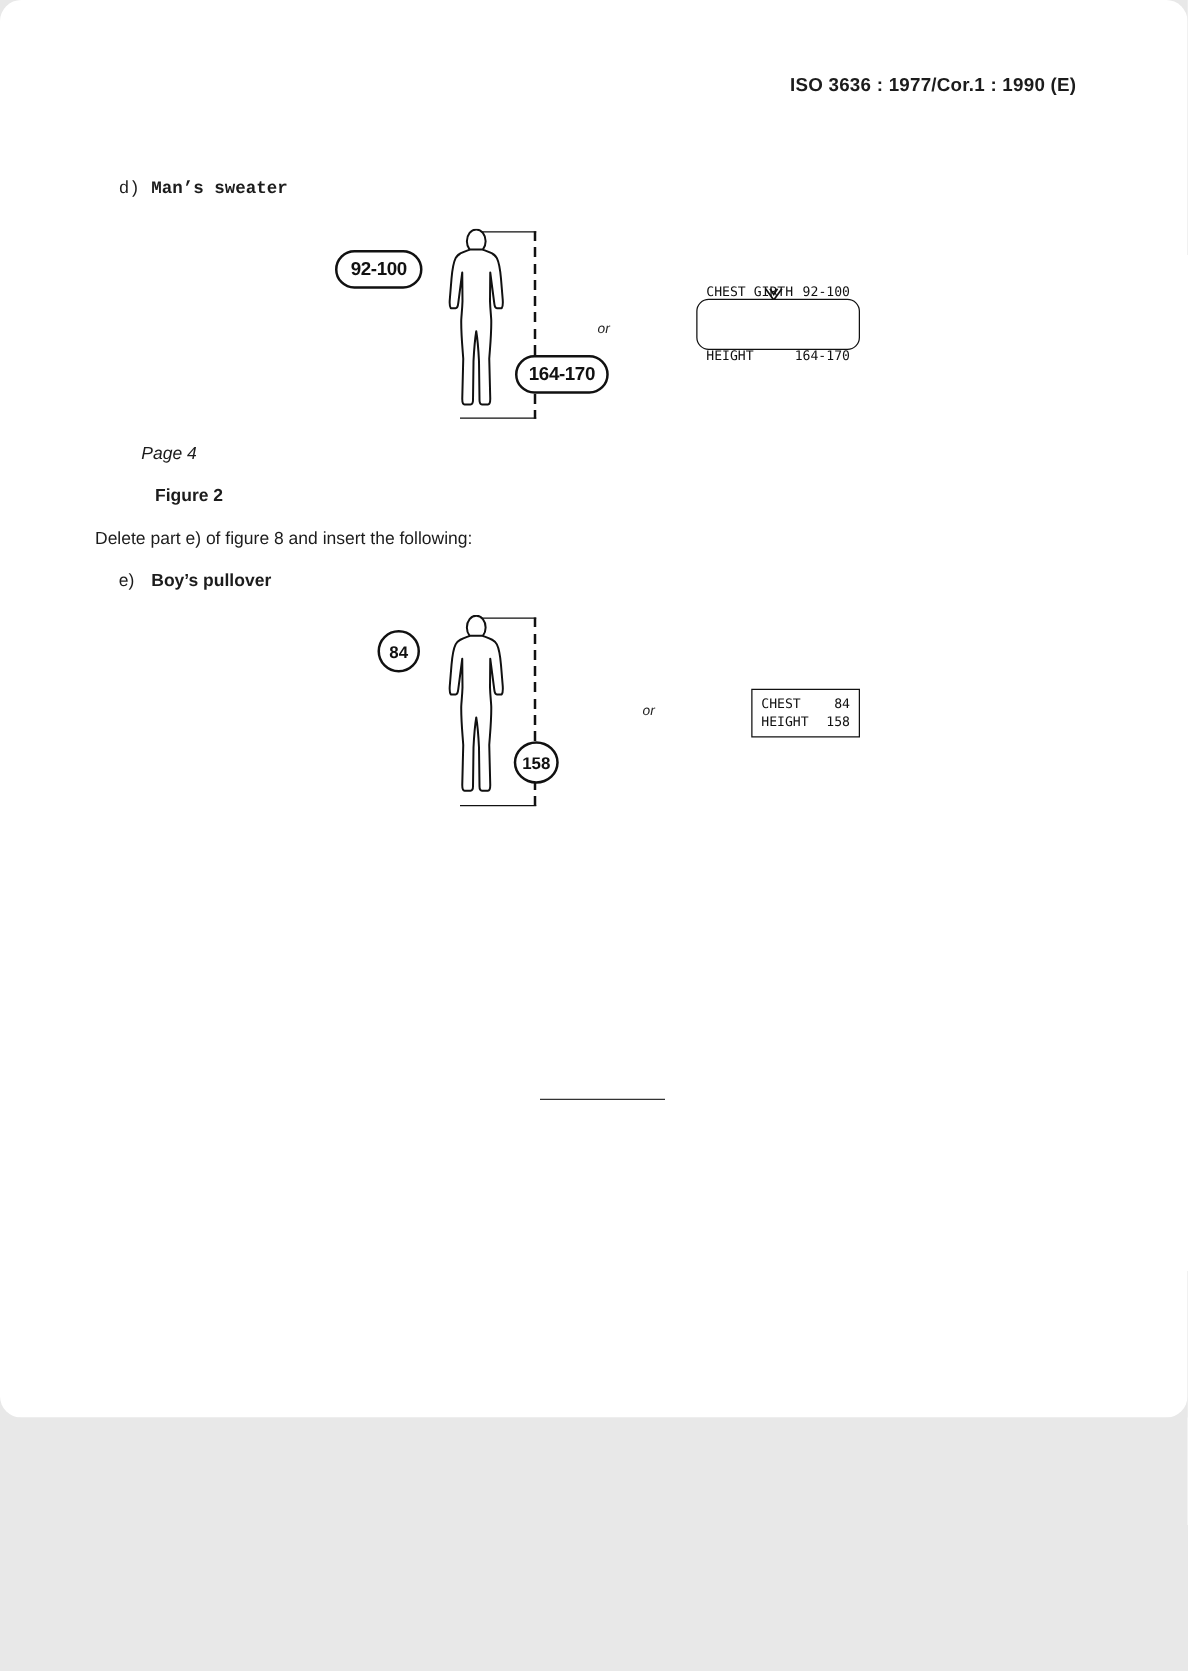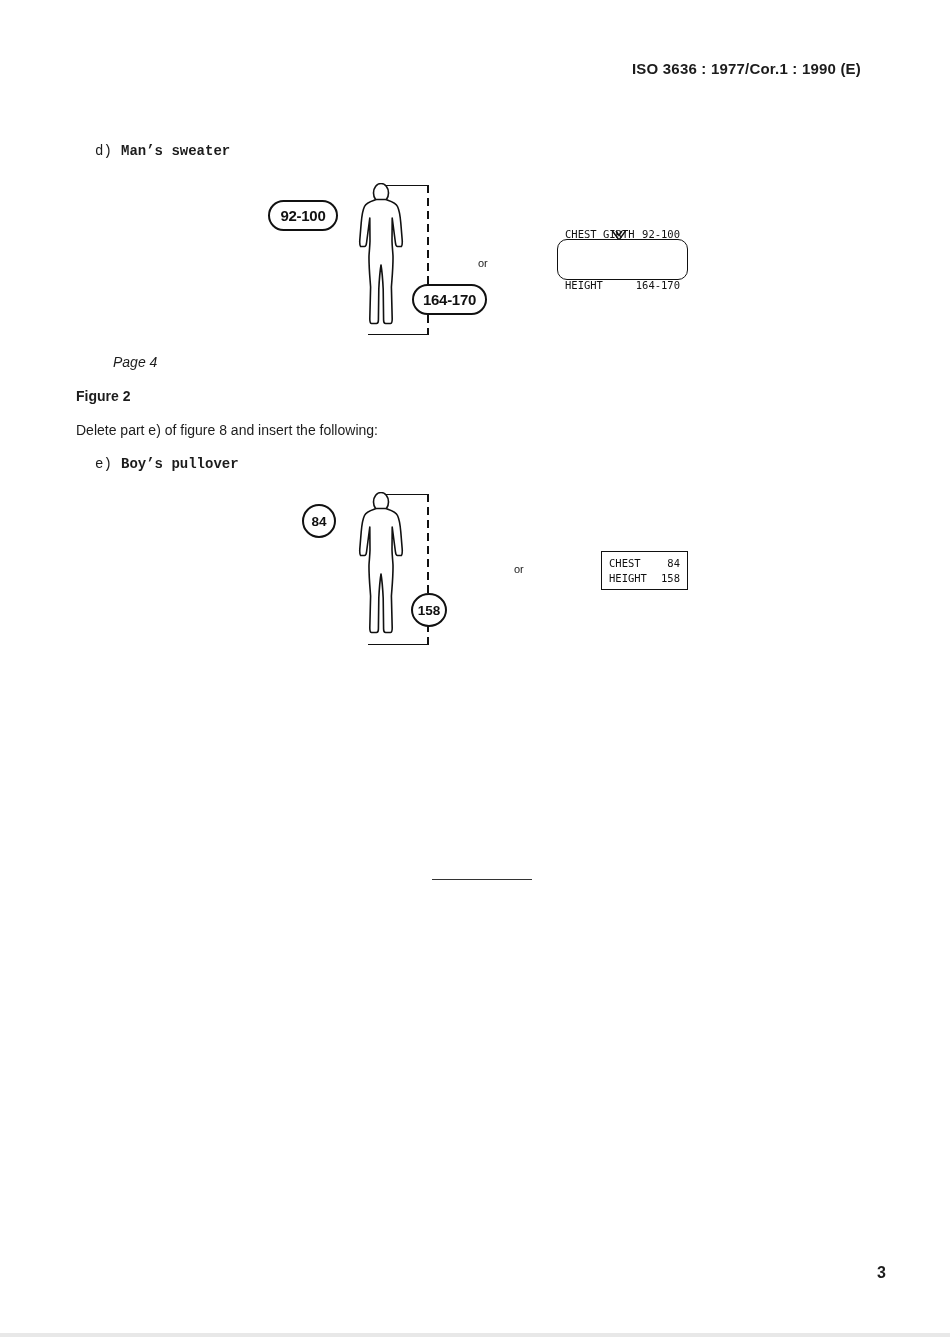--- a/index.html
+++ b/index.html
@@ -1,51 +1,51 @@
 <!DOCTYPE html>
 <html><head>
 <meta charset="utf-8">
 <style>
   * { margin:0; padding:0; box-sizing:border-box; }
   html,body { background:#e8e8e8; }
   .page {
-    position:relative; width:950px; height:1333px; background:#ffffff;
+    position:relative; width:950px; height:1134px; background:#ffffff;
     font-family:"Liberation Sans","DejaVu Sans",sans-serif; color:#1c1c1c;
-    margin:0 auto; overflow:hidden;
+    margin:0 auto; overflow:hidden;border-radius:17px;
   }
   .abs { position:absolute; }
   .hdr { top:60px; left:632px; font-size:15px; font-weight:bold; letter-spacing:0.2px; }
   .item-line { font-size:14px; }
   .item-letter { display:inline-block; width:26px; }
   .item-title { font-weight:bold; }
   .fig { position:absolute; }
   .person { position:absolute; z-index:1; }
   .dashline {
     position:absolute; width:2px; z-index:0;
     background:repeating-linear-gradient(to bottom,#111 0 8px,transparent 8px 13px);
   }
   .hline { position:absolute; height:0; border-top:1.6px solid #111; }
   .bubble {
     position:absolute; z-index:2; background:#fff; border:2.2px solid #111;
     display:flex; align-items:center; justify-content:center;
     font-weight:bold; color:#111;
   }
   .stadium { border-radius:17px; font-size:15px; letter-spacing:-0.3px; }
   .circle { border-radius:50%; font-size:13.5px; }
-  .or-label { font-size:11px; color:#222; }
+  .or-label { font-size:11px; color:#222;font-style:italic; }
   .tag {
     position:absolute; border:1.7px solid #111; background:#fff;
     font-family:"DejaVu Sans Mono","Liberation Mono",monospace;
     font-size:10.5px; color:#111; display:flex; flex-direction:column; justify-content:center;
   }
   .tag-rounded { border-radius:10px;gap:36px; }
   .tag-row { display:flex; justify-content:space-between; line-height:15px; padding:0 7px; }
   .hanger { position:absolute; }
   .note-italic { font-style:italic; font-size:14px; }
-  .note-bold { font-weight:bold; font-size:14px; }
+  .note-bold { font-weight:bold; font-size:14px;margin-left:48px; }
   .note-text { font-size:14px; }
   .divider { position:absolute; border-top:1.6px solid #333; }
   .pageno { font-size:16px; font-weight:bold; }
 </style>
 </head>
 <body>
 
 <div class="page">
 
   <div class="abs hdr">ISO 3636 : 1977/Cor.1 : 1990 (E)</div>
@@ -116,21 +116,21 @@
     <div class="tag-row">
       <span>HEIGHT</span>
       <span>164-170</span>
     </div>
   </div>
 
   <div class="abs note-italic" style="left:76px; top:354px;margin-left:37px;">Page 4</div>
   <div class="abs note-bold" style="left:76px; top:388px;">Figure 2</div>
   <div class="abs note-text" style="left:76px; top:422px;">Delete part e) of figure 8 and insert the following:</div>
 
-  <div class="abs item-line" style="top:456px; left:95px;font-family:Liberation Mono, monospace;">
+  <div class="abs item-line" style="top:456px; left:95px;">
     <span class="item-letter">e)</span><span class="item-title">Boy’s pullover</span>
   </div>
 
   <div class="fig" style="left:290px; top:490px; width:250px; height:165px;">
     <div class="hline" style="left:89px; top:4px; width:50px;"></div>
     <div class="dashline" style="left:137px; top:4px; height:151px;"></div>
     <div class="hline" style="left:78px; top:154px; width:61px;"></div>
 
     <svg class="person" style="left:62px; top:2px;" width="58" height="152" viewBox="0 0 56 152">
       <ellipse cx="28" cy="10" rx="7.5" ry="9.5" fill="#fff" stroke="#111" stroke-width="1.6"></ellipse>

